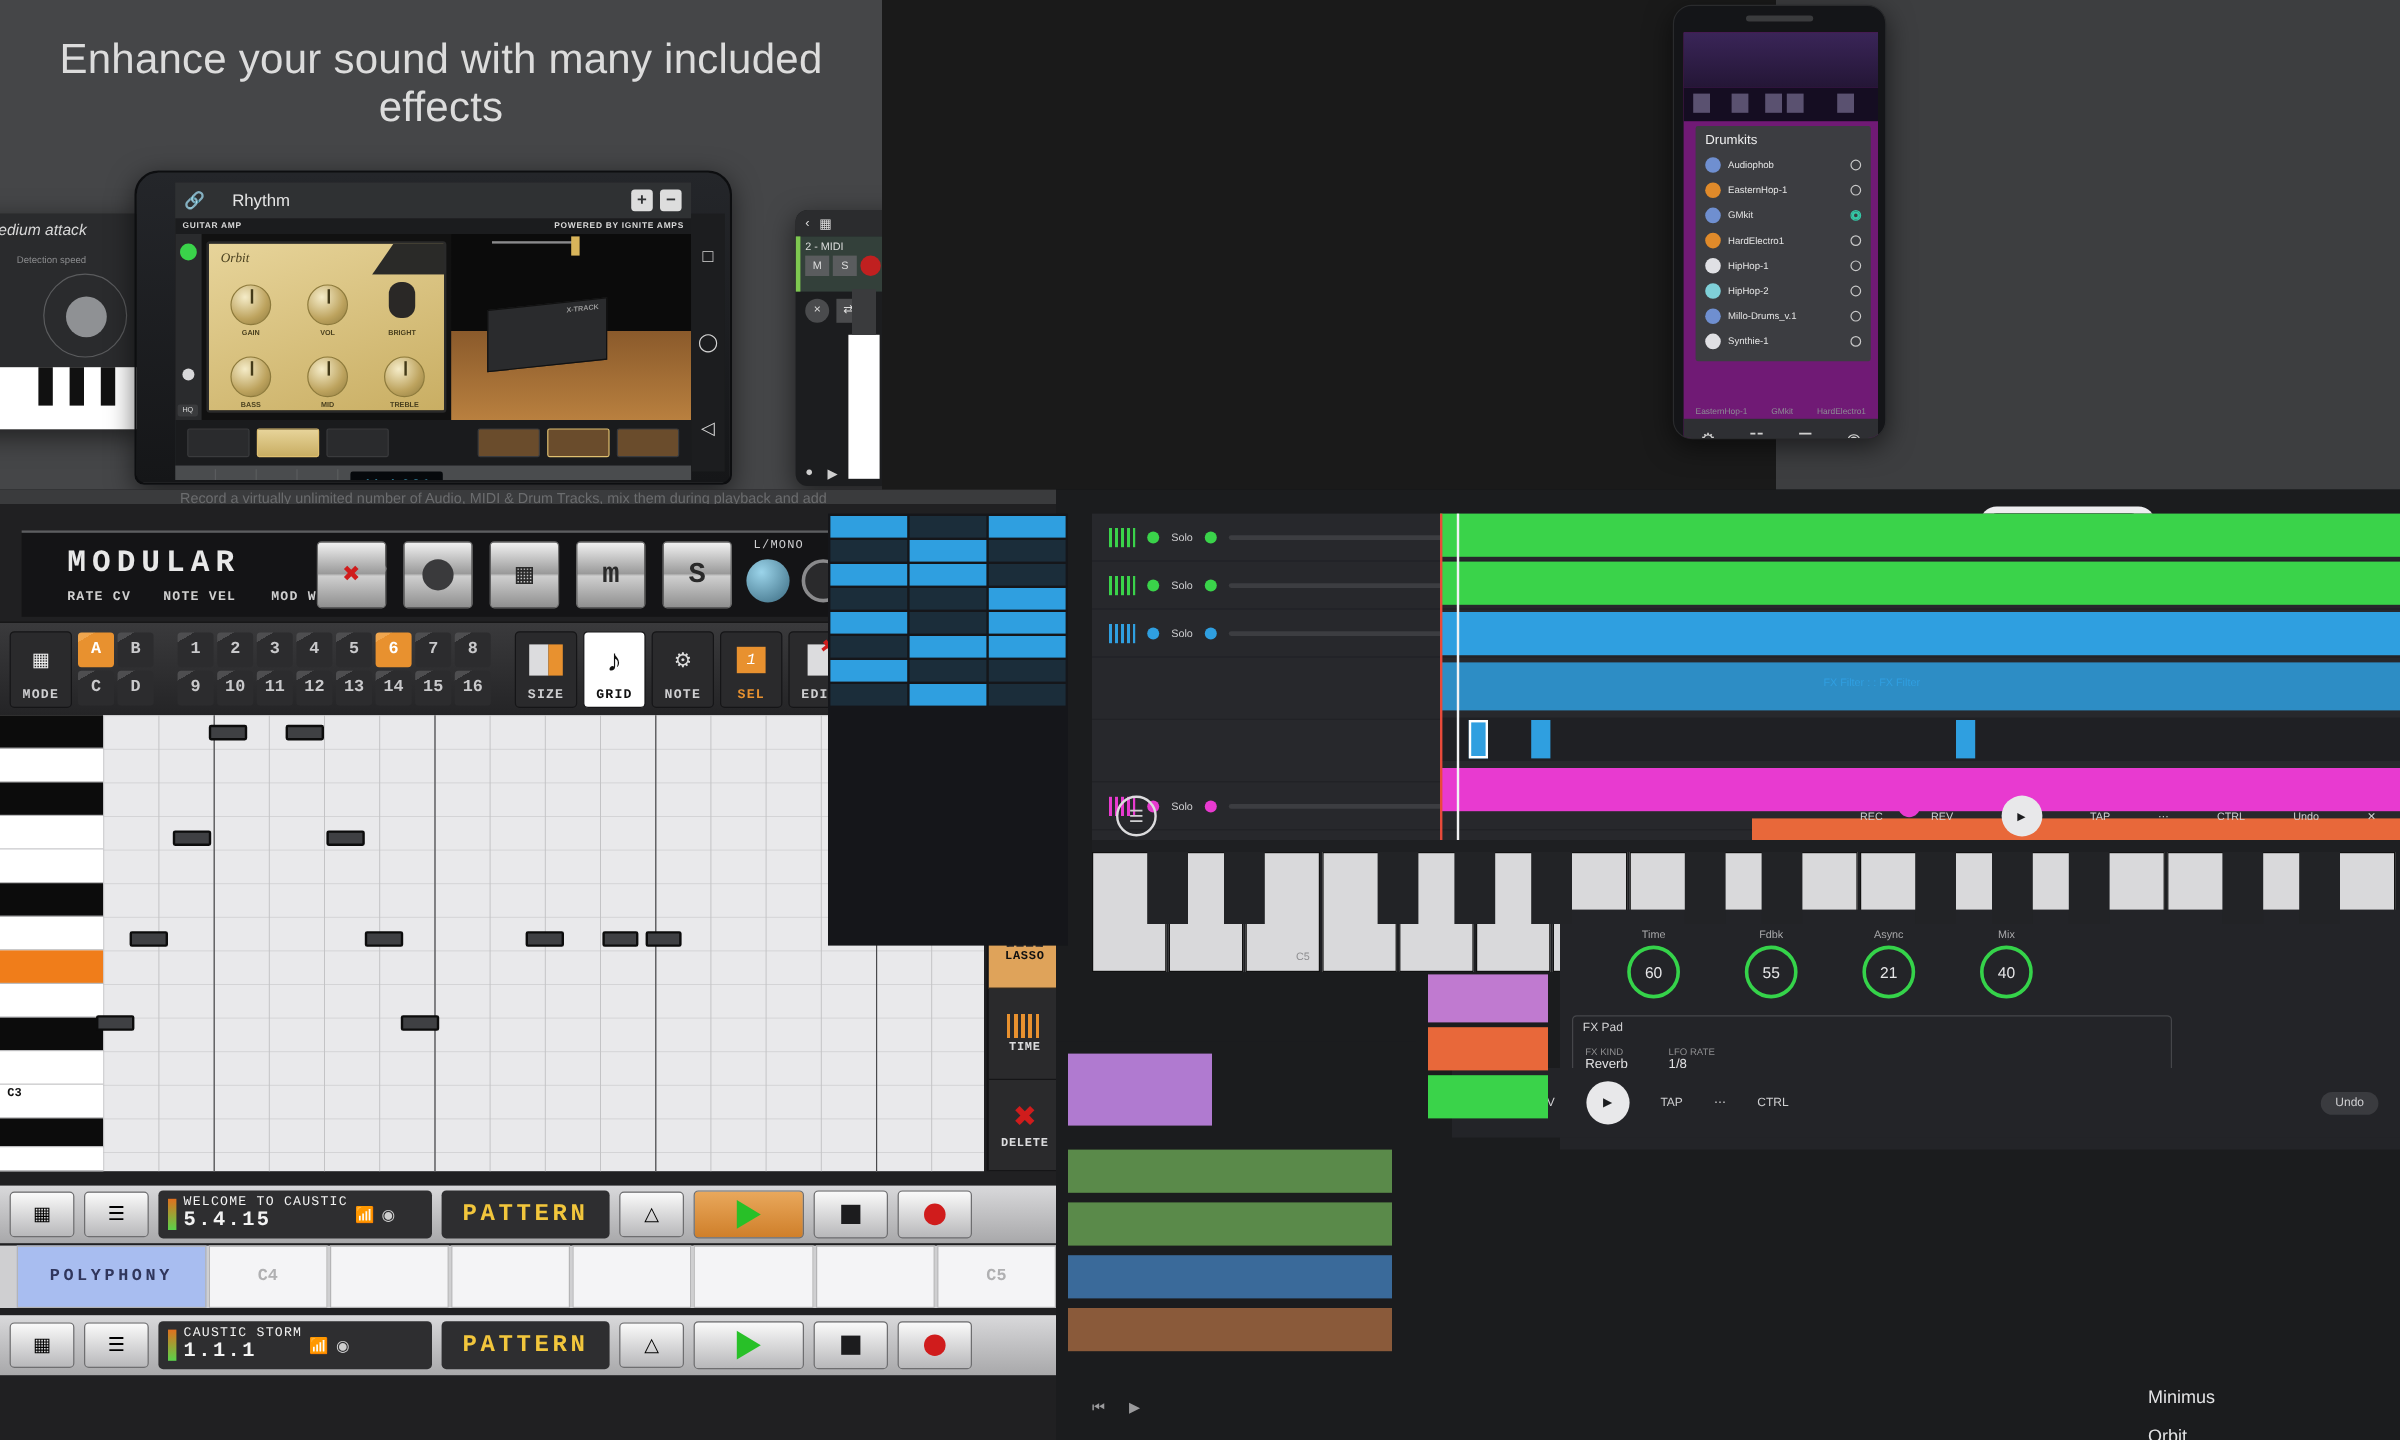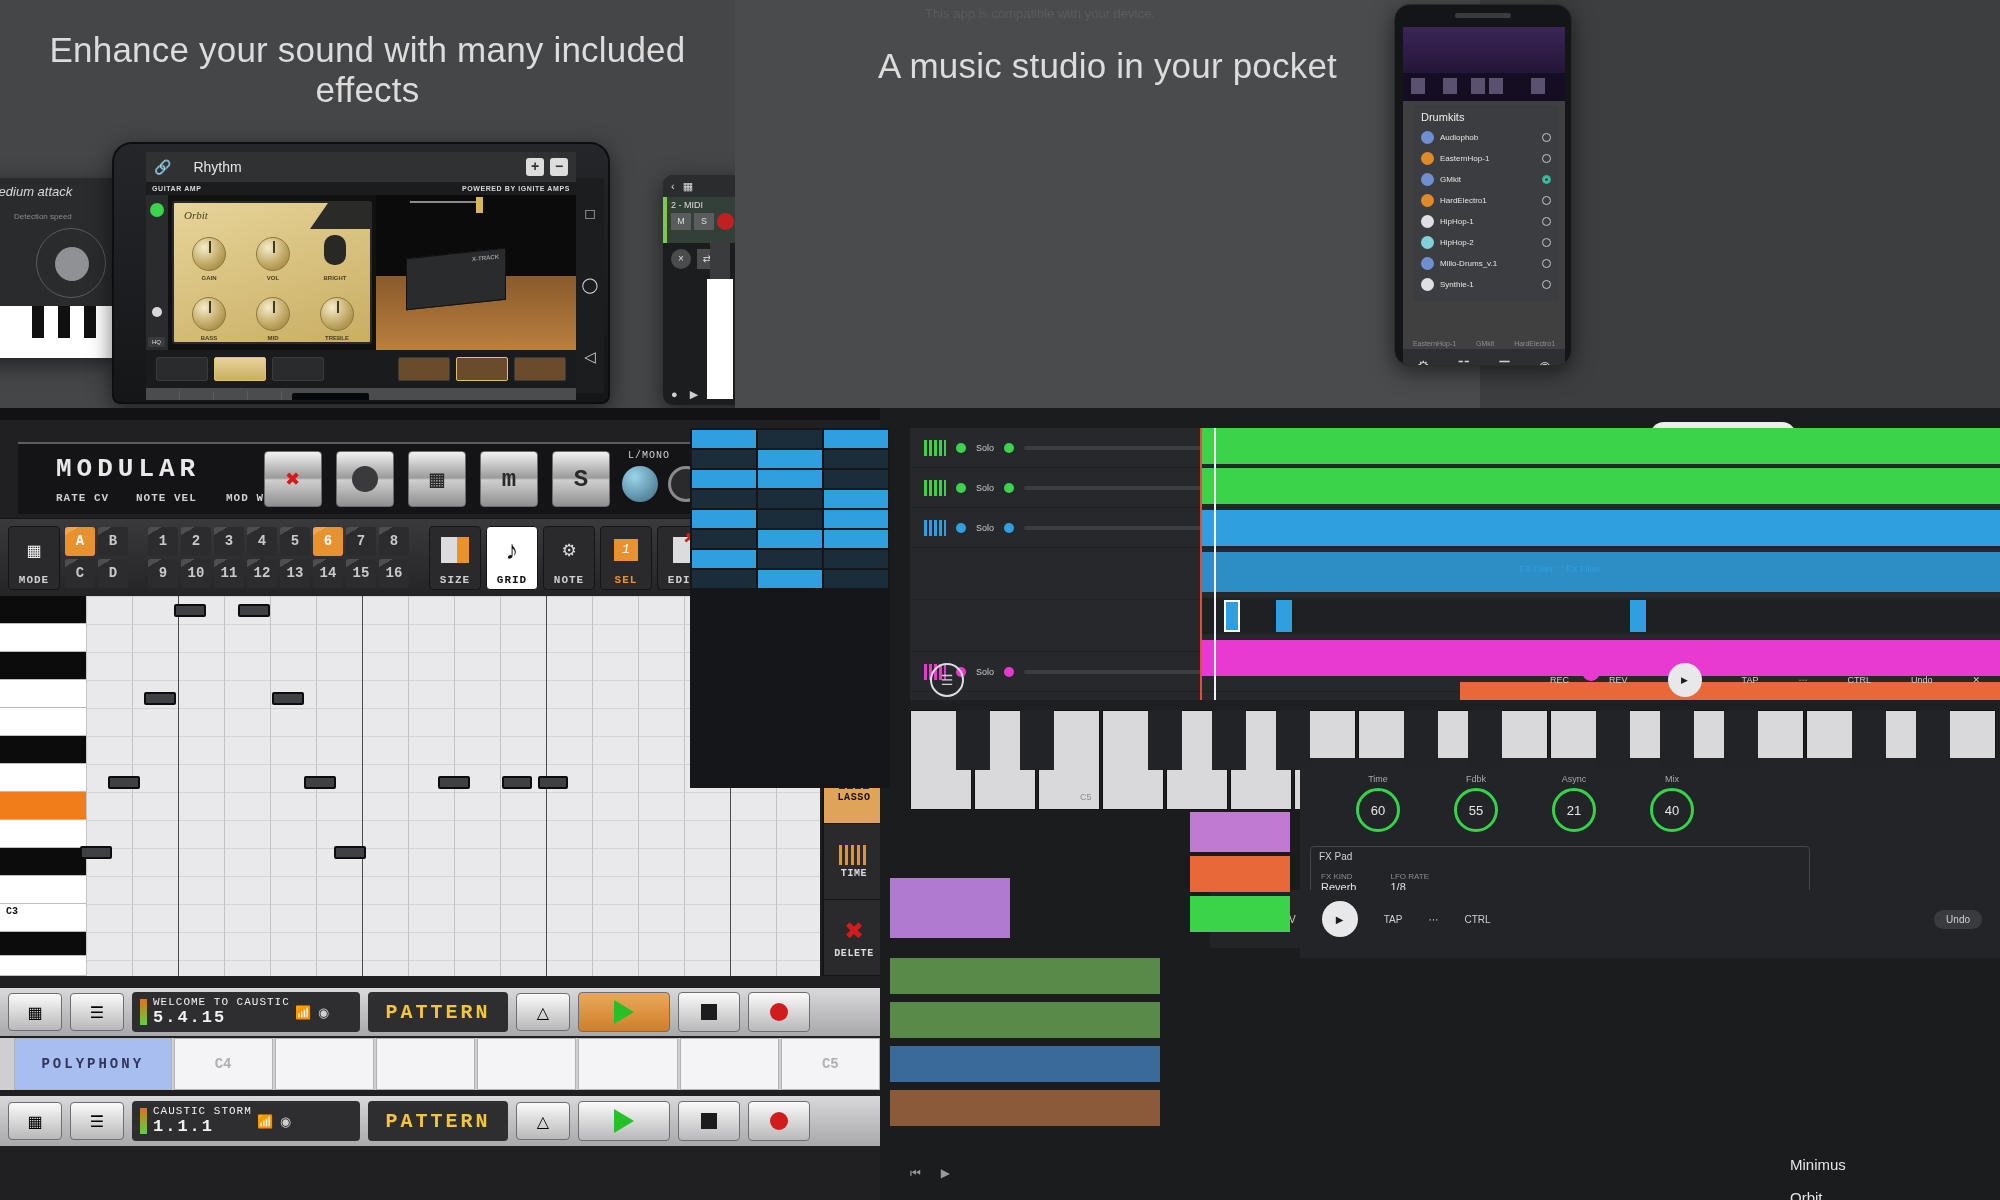--- a/index.html
+++ b/index.html
@@ -77,21 +77,21 @@
   
   #phoneC { left:663px; top:175px; width:120px; height:230px; background:#1c1d1f; border-radius:10px;}
   .pc-bar{height:22px;background:#2b2c2e;display:flex;align-items:center;gap:8px;padding:0 8px;color:#ddd;font-size:11px;}
   .pc-track{height:46px;background:#33403a;border-left:4px solid #7ec850;padding:3px 4px;color:#ddd;font-size:9px;}
   .pc-ms{display:flex;gap:3px;margin-top:3px;}
   .pc-ms div{width:20px;height:17px;background:#5a5c5e;color:#ddd;font-size:9px;text-align:center;line-height:17px;}
 
   
   #phoneF { left:1394px; top:4px; width:178px; height:362px; background:#141518;
     border-radius:16px; border:1px solid #2a2b2d;}
-  #phoneF .phone-screen{left:8px;top:22px;width:162px;height:358px;background:#404040;}
+  #phoneF .phone-screen{left:8px;top:22px;width:162px;height:358px;background:#701a75;}
   .dk-head{height:46px;background:linear-gradient(180deg,#3a2558,#241636);}
   .dk-pads{height:28px;background:#150d22;position:relative;}
   .dk-pads i{position:absolute;top:5px;width:14px;height:16px;background:#5a5170;}
   .dk-panel{position:absolute;left:10px;top:78px;width:146px;height:196px;background:#3c3d41;
     border-radius:2px;padding:6px 0;}
   .dk-title{color:#eee;font-size:11px;padding:0 8px 4px;}
   .dk-row{display:flex;align-items:center;height:21px;padding:0 8px;gap:6px;}
   .dk-ico{width:13px;height:13px;border-radius:50%;flex:0 0 auto;}
   .dk-name{flex:1;color:#e4e4e4;font-size:8px;}
   .dk-radio{width:9px;height:9px;border-radius:50%;border:1.3px solid #c8c8c8;}
@@ -373,25 +373,20 @@
         <div style="position:absolute;left:44px;top:104px;width:26px;height:120px;background:#fff">
           <div style="position:absolute;left:3px;top:-38px;width:20px;height:38px;background:#3a3b3d"></div>
         </div>
         <div style="position:absolute;bottom:4px;left:8px;display:flex;gap:12px;color:#cfcfcf;font-size:11px">
           <span>●</span>
           <span>▶</span>
         </div>
       </div>
     </div>
 
-    <div class="store-panel sp2">
-      <div class="sp-headline">A music studio in your pocket</div>
-      <div class="store-faint" style="left:190px;top:6px">This app is compatible with your device.</div>
-
-    </div>
 
     <div class="store-panel sp3"></div>
 
     <div id="phoneF" class="phone">
       <div style="position:absolute;left:50%;top:8px;margin-left:-28px;width:56px;height:5px;
                   border-radius:3px;background:#3a3b3d"></div>
       <div class="phone-screen">
         <div class="dk-head"></div>
         <div class="dk-pads">
           <i style="left:8px"></i>
@@ -454,20 +449,21 @@
           <span>☷</span>
           <span>☰</span>
           <span>◉</span>
         </div>
       </div>
     </div>
   </div>
 
   <div class="mid">
 
+    <div class="cau-strip">Record a virtually unlimited number of Audio, MIDI &amp; Drum Tracks, mix them during playback and add</div>
 
     <div id="caustic">
 
       <div class="mod-head">
         <div class="mod-title">MODULAR</div>
         <div class="mod-led"></div>
         <div class="mod-sub" style="left:38px">RATE CV</div>
         <div class="mod-sub" style="left:118px">NOTE VEL</div>
         <div class="mod-sub" style="left:208px">MOD WHEEL</div>
 

